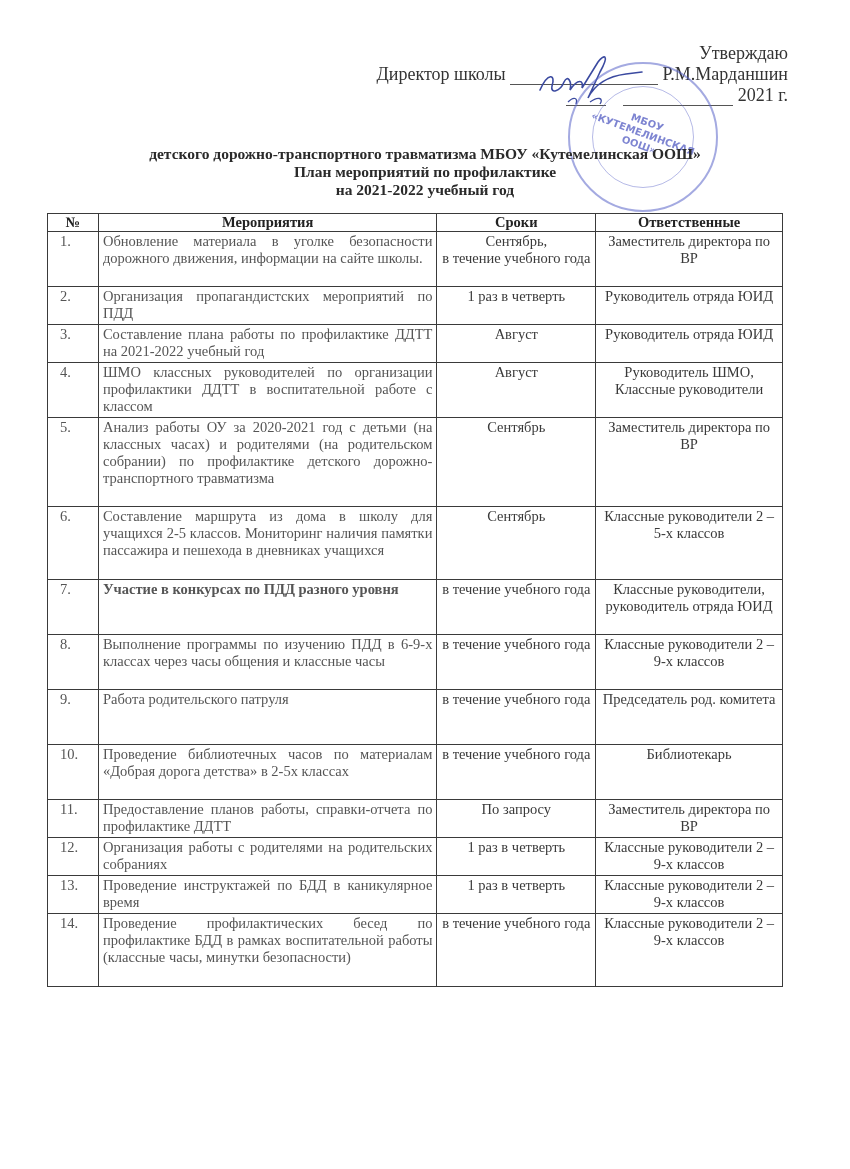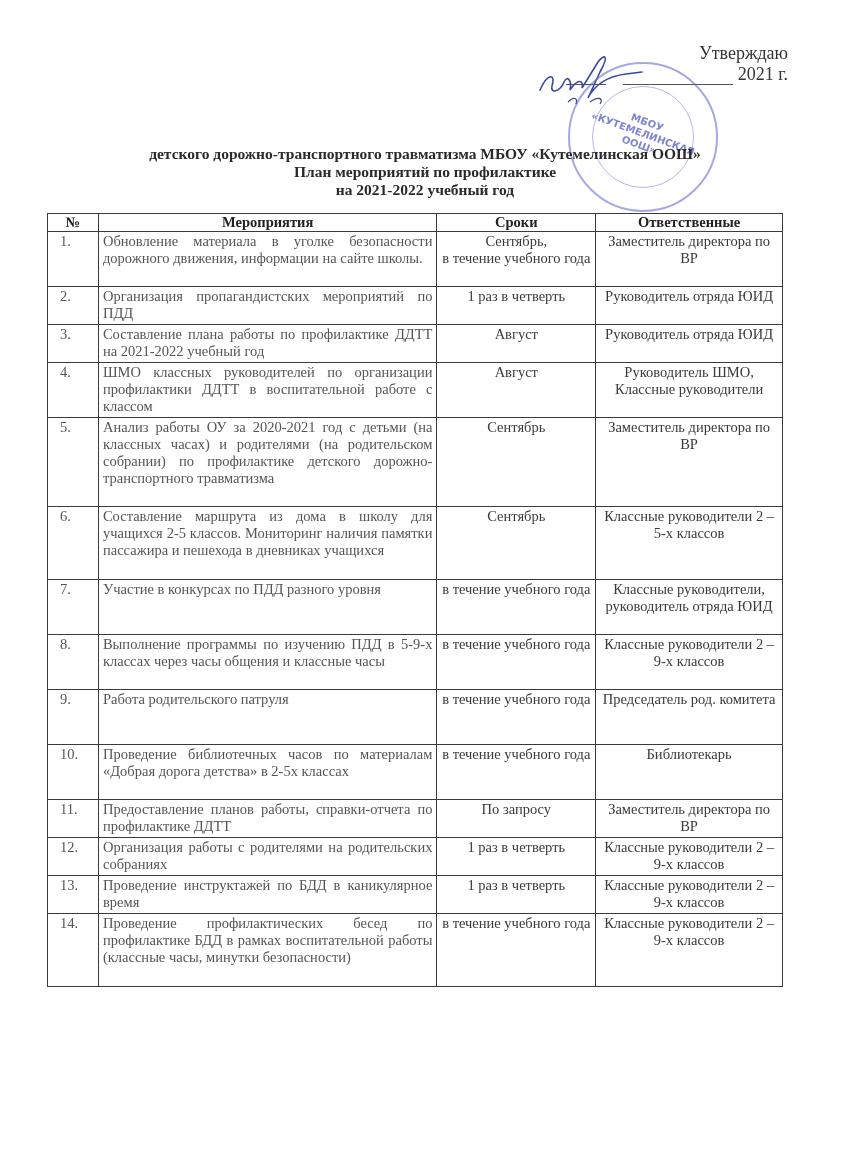--- a/index.html
+++ b/index.html
@@ -69,20 +69,25 @@
   tr.h-13 td { height: 35px; }
   tr.h-14 td { height: 70px; }
   tr.h-15 td { height: 42px; }
 </style>
 </head>
 <body>
 
 <div class="approve">
   <div class="row">Утверждаю</div>
   <div class="row">
+    <span>Директор школы</span>
+    <span class="line" style="width:148px;"></span>
+    <span>Р.М.Марданшин</span>
+  </div>
+  <div class="row">
     <span class="line" style="width:40px;"></span>
     <span style="display:inline-block;width:8px;"></span>
     <span class="line" style="width:110px;"></span>
     <span>2021 г.</span>
   </div>
 </div>
 
 <svg class="sig" viewBox="0 0 120 55">
   <path d="M2 38 C10 20, 18 22, 14 34 C12 42, 22 40, 26 30 C30 22, 34 30, 32 38 C40 26, 46 28, 44 36 L60 10 C66 2, 72 2, 62 20 L50 46 C58 30, 72 24, 88 22 L104 20" fill="none" stroke="#3b4aa0" stroke-width="1.6" stroke-linecap="round"></path>
   <path d="M30 50 C36 44, 40 46, 38 52 M52 50 C60 44, 66 46, 62 52" fill="none" stroke="#3b4aa0" stroke-width="1.3"></path>
@@ -151,27 +156,27 @@
         <td class="resp" style="white-space: normal;">Заместитель директора по ВР</td>
       </tr>
       <tr class="h-6">
         <td class="num" style="white-space: normal;">6.</td>
         <td class="act" style="white-space: normal;">Составление маршрута из дома в школу для учащихся 2-5 классов. Мониторинг наличия памятки пассажира и пешехода в дневниках учащихся</td>
         <td class="term" style="white-space: pre-line;">Сентябрь</td>
         <td class="resp" style="white-space: normal;">Классные руководители 2 – 5-х классов</td>
       </tr>
       <tr class="h-7">
         <td class="num" style="white-space: normal;">7.</td>
-        <td class="act" style="white-space: normal;">Участие в конкурсах по ПДД разного уровня</td>
+        <td class="act" style="white-space: normal; font-weight: bold;">Участие в конкурсах по ПДД разного уровня</td>
         <td class="term" style="white-space: pre-line;">в течение учебного года</td>
         <td class="resp" style="white-space: normal;">Классные руководители, руководитель отряда ЮИД</td>
       </tr>
       <tr class="h-8">
         <td class="num" style="white-space: normal;">8.</td>
-        <td class="act" style="white-space: normal;">Выполнение программы по изучению ПДД в 5-9-х классах через часы общения и классные часы</td>
+        <td class="act" style="white-space: normal;">Выполнение программы по изучению ПДД в 6-9-х классах через часы общения и классные часы</td>
         <td class="term" style="white-space: pre-line;">в течение учебного года</td>
         <td class="resp" style="white-space: normal;">Классные руководители 2 – 9-х классов</td>
       </tr>
       <tr class="h-9">
         <td class="num" style="white-space: normal;">9.</td>
         <td class="act" style="white-space: normal;">Работа родительского патруля</td>
         <td class="term" style="white-space: pre-line;">в течение учебного года</td>
         <td class="resp" style="white-space: normal;">Председатель род. комитета</td>
       </tr>
       <tr class="h-10">

